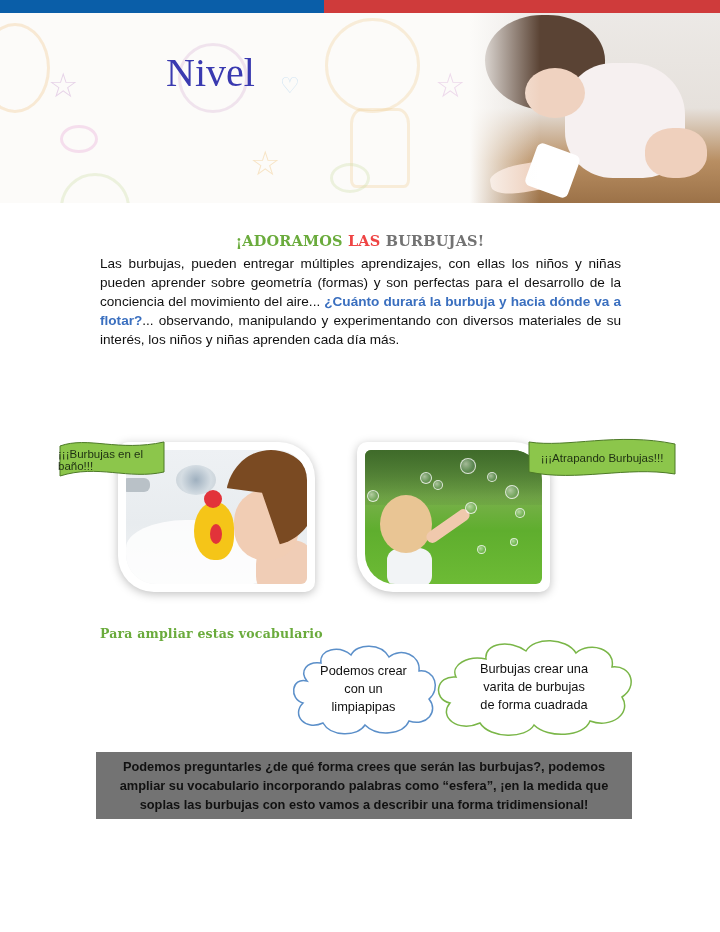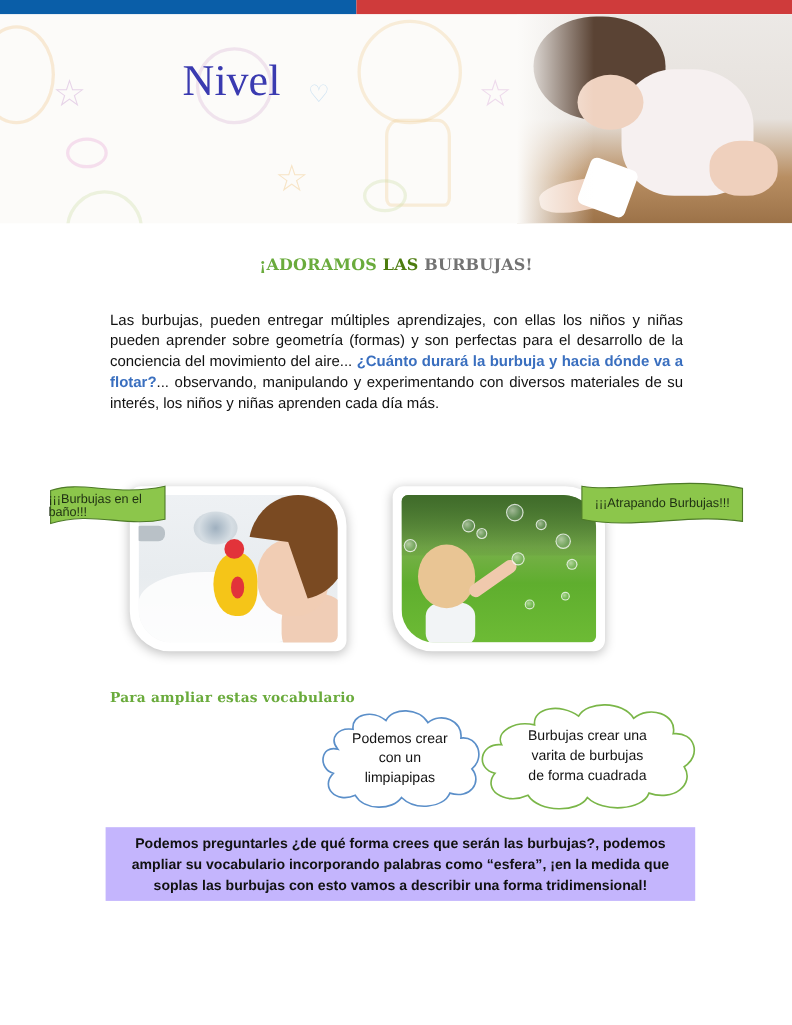--- a/index.html
+++ b/index.html
@@ -24,25 +24,25 @@
     .baby-hair { position: absolute; left: 15px; top: 2px; width: 120px; height: 95px; border-radius: 50% 50% 45% 55%; background: #5a4334; }
     .baby-face { position: absolute; left: 55px; top: 55px; width: 60px; height: 50px; border-radius: 50%; background: #efd2c0; }
     .baby-dress { position: absolute; left: 95px; top: 50px; width: 120px; height: 115px; border-radius: 40% 45% 35% 40%; background: #f6f0f0; }
     .baby-leg { position: absolute; left: 175px; top: 115px; width: 62px; height: 50px; border-radius: 45%; background: #efd0bd; }
     .baby-arm { position: absolute; left: 20px; top: 150px; width: 80px; height: 28px; border-radius: 40%; background: #edcdb9; transform: rotate(-10deg); }
     .baby-cloth { position: absolute; left: 60px; top: 135px; width: 45px; height: 45px; background: #ffffff; transform: rotate(20deg); border-radius: 6px; }
 
     
     .main-title { position: absolute; left: 0; top: 232px; width: 720px; text-align: center; font-family: "DejaVu Serif", serif; font-weight: bold; font-size: 14.5px; letter-spacing: 0.2px; }
     .mt-green { color: #6aab3c; }
-    .mt-blue { color: #4d7c0f; }
+    .mt-blue { color: #ef4444; }
     .mt-yellow { color: #737373; }
 
     
-    .body-text { position: absolute; left: 100px; top: 282px; width: 521px; font-family: "Liberation Sans", sans-serif; font-size: 13.6px; line-height: 18.9px; text-align: justify; color: #111; }
+    .body-text { position: absolute; left: 100px; top: 255px; width: 521px; font-family: "Liberation Sans", sans-serif; font-size: 13.6px; line-height: 18.9px; text-align: justify; color: #111; }
     .body-text .hl { color: #3a6fbf; font-weight: bold; }
     .body-text p { margin: 0; }
 
     
     .photo-card { position: absolute; background: #ffffff; border-radius: 10px 36px 10px 36px; box-shadow: 0 2px 10px rgba(0,0,0,0.25); padding: 8px; }
     .photo-inner { width: 100%; height: 100%; border-radius: 6px 30px 6px 30px; overflow: hidden; position: relative; }
     .card-bath { left: 118px; top: 442px; width: 197px; height: 150px; }
     .bath-scene { position: absolute; inset: 0; background: linear-gradient(180deg, #eef1f4 0%, #e8ecef 55%, #f2f3f4 100%); }
     .bath-drain { position: absolute; left: 50px; top: 15px; width: 40px; height: 30px; border-radius: 50%; background: radial-gradient(circle, #9fb0bf 0%, #d5dde3 60%, #c7cfd5 100%); }
     .bath-tap { position: absolute; left: -4px; top: 28px; width: 28px; height: 14px; border-radius: 6px; background: #b9c1c7; }
@@ -57,35 +57,35 @@
     .park-scene { position: absolute; inset: 0; background: linear-gradient(180deg, #5d8d3e 0%, #7ab04c 35%, #5fae2e 60%, #6dbb35 100%); }
     .park-trees { position: absolute; left: 0; top: 0; width: 100%; height: 55px; background: linear-gradient(180deg, #3f6b2a 0%, rgba(95,140,60,0.2) 100%); }
     .girl-hair { position: absolute; left: 15px; top: 45px; width: 52px; height: 58px; border-radius: 50%; background: #e9c594; }
     .girl-body { position: absolute; left: 22px; top: 98px; width: 45px; height: 40px; border-radius: 30%; background: #f2f4f6; }
     .girl-arm { position: absolute; left: 58px; top: 70px; width: 50px; height: 12px; border-radius: 6px; background: #f0c9ad; transform: rotate(-35deg); }
     .bubble { position: absolute; border-radius: 50%; border: 1.5px solid rgba(255,255,255,0.75); background: radial-gradient(circle at 35% 35%, rgba(255,255,255,0.5), rgba(180,220,255,0.15) 60%, rgba(255,150,220,0.2)); }
 
     .rib { position: absolute; }
     .rib svg { position: absolute; left: 0; top: 0; }
     .rib .rib-label { position: absolute; left: 0; top: 0; width: 100%; height: 100%; display: flex; align-items: center; justify-content: center; font-family: "Liberation Sans", sans-serif; font-size: 11.5px; color: #1e2f12; }
-    .rib-bath { left: 44px; top: 438px; width: 108px; height: 44px; }
+    .rib-bath { left: 58px; top: 438px; width: 108px; height: 44px; }
     .rib-bubbles { left: 527px; top: 436px; width: 150px; height: 44px; }
 
     
     .section-sub { position: absolute; left: 100px; top: 626px; font-family: "DejaVu Serif", serif; font-weight: bold; font-size: 12.5px; color: #6aab3c; letter-spacing: 0.2px; }
 
     
     .cloud { position: absolute; }
     .cloud svg { position: absolute; left: 0; top: 0; }
     .cloud .cloud-text { position: absolute; left: 0; top: 0; width: 100%; height: 100%; display: flex; align-items: center; justify-content: center; text-align: center; font-family: "Liberation Sans", sans-serif; font-size: 12.8px; line-height: 18px; color: #111; }
     .cloud-blue { left: 285px; top: 641px; width: 157px; height: 96px; }
     .cloud-green { left: 428px; top: 635px; width: 212px; height: 104px; }
 
     
-    .callout { position: absolute; left: 96px; top: 752px; width: 536px; height: 67px; background: #c4b5fd; display: flex; align-items: center; justify-content: center; text-align: center; padding: 12px 12px; font-family: "Liberation Sans", sans-serif; font-weight: bold; font-size: 12.8px; line-height: 19px; color: #111; }
+    .callout { position: absolute; left: 96px; top: 752px; width: 536px; height: 67px; background: #737373; display: flex; align-items: center; justify-content: center; text-align: center; padding: 12px 12px; font-family: "Liberation Sans", sans-serif; font-weight: bold; font-size: 12.8px; line-height: 19px; color: #111; }
   </style>
 </head>
 <body>
 
 <div class="top-stripe">
   <div class="blue"></div>
   <div class="red"></div>
 </div>
 
 <div class="banner">

